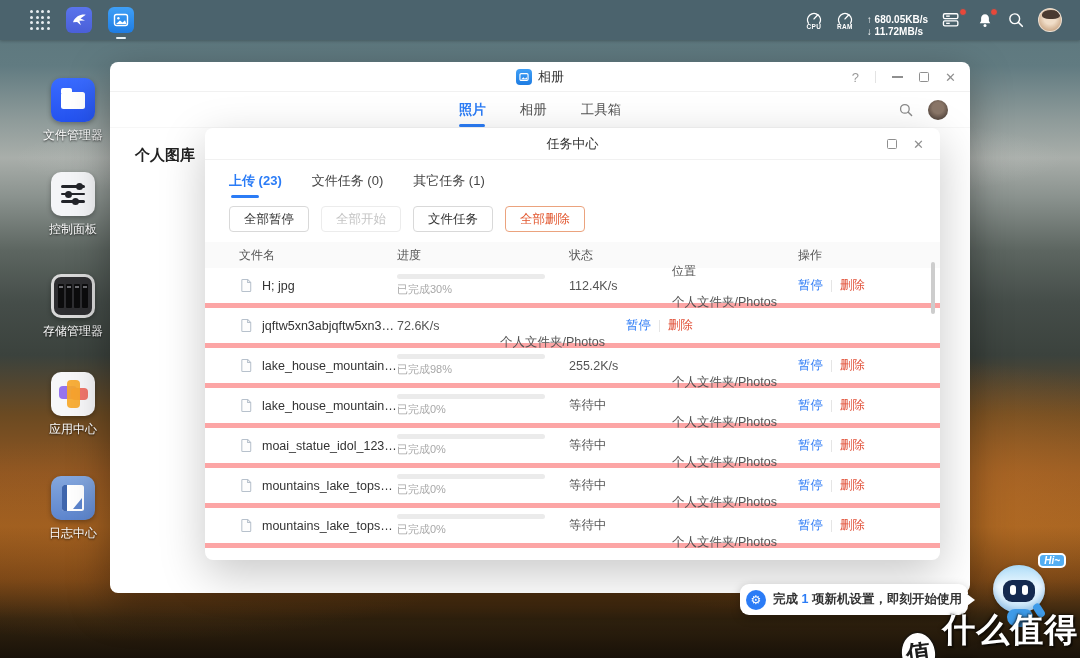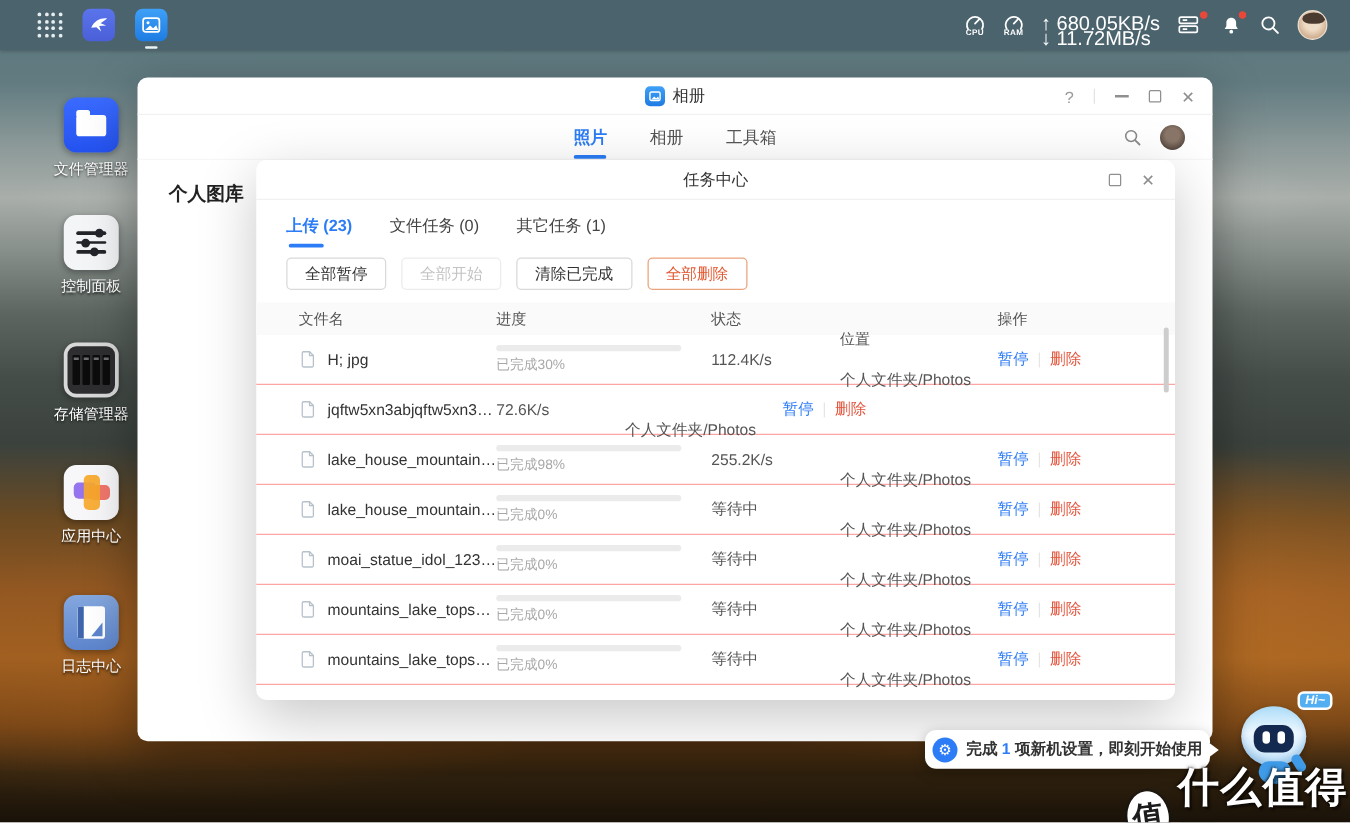--- a/index.html
+++ b/index.html
@@ -28,21 +28,21 @@
   .launcher i { width:3px; height:3px; background:#e8eef0; border-radius:50%; }
   .tb-app { width:26px; height:26px; border-radius:6px; position:relative;
     display:flex; align-items:center; justify-content:center; cursor:pointer; }
   .tb-app.xunlei { background:linear-gradient(180deg,#5a74ec,#4a5fd8); }
   .tb-app.photos { background:linear-gradient(180deg,#3fa0f7,#1e7ce2); }
   .tb-app.photos::after { content:""; position:absolute; bottom:-6px; left:8px;
     width:10px; height:2px; border-radius:1px; background:#e9f2f5; }
   .tb-right { margin-left:auto; display:flex; align-items:center; gap:13px; padding-right:18px; }
   .gauge { display:flex; flex-direction:column; align-items:center; color:#fff; }
   .gauge .glabel { font-size:6.5px; letter-spacing:.3px; margin-top:-2px; font-weight:700; }
-  .speeds { color:#fff; font-size:16px; line-height:12px; font-weight:400; white-space:nowrap;margin-top:12px; }
+  .speeds { color:#fff; font-size:10px; line-height:12px; font-weight:700; white-space:nowrap;margin-top:12px; }
   .badge-dot { position:absolute; top:-3px; right:-4px; width:8px; height:8px;
     background:#e8483a; border-radius:50%; border:1.5px solid #4b636d; }
   .tb-ic { position:relative; display:flex; align-items:center; cursor:pointer; }
   .tb-avatar { width:24px; height:24px; border-radius:50%;
     background:radial-gradient(circle at 50% 42%, #f0ddc8 35%, #cdab8b 75%, #b2906f 100%);
     border:1px solid rgba(255,255,255,.55); position:relative; overflow:hidden; cursor:pointer; }
   .tb-avatar::before { content:""; position:absolute; left:3px; top:1px; width:18px; height:9px;
     background:#4a3a30; border-radius:50% 50% 40% 40%; }
 
   
@@ -125,21 +125,21 @@
   .td-btn.danger { color:#e2572f; border-color:#eba37e; }
   .td-thead { margin-top:10px; height:26px; background:#fafafa; display:flex;
     align-items:center; padding:0 22px; font-size:12px; color:#555; }
   .col-name { width:170px; padding-left:12px; display:flex; align-items:center; gap:8px; }
   .col-prog { width:172px; }
   .col-stat { width:103px; }
   .col-loc  { width:126px;margin-top:33px; }
   .col-ops  { flex:1; display:flex; align-items:center; gap:8px; }
   .td-body { position:relative; }
   .td-row { height:40px; display:flex; align-items:center; padding:0 22px;
-    border-bottom:1px solid #fca5a5; font-size:12.5px; color:#333;justify-content:center; }
+    border-bottom:5px solid #fca5a5; font-size:12.5px; color:#333;justify-content:center; }
   .fname { overflow:hidden; white-space:nowrap; text-overflow:ellipsis; }
   .pcell { display:flex; flex-direction:column; gap:3px; justify-content:center; }
   .ptrack { width:148px; height:5px; background:#ebebeb; border-radius:3px; overflow:hidden; }
   .pfill { height:100%; background:#2b7cf6; border-radius:3px; width:0; }
   .ptext { font-size:11px; color:#a8a8a8; }
   .stat, .loc { color:#555; }
   .op-pause { color:#2e7cf6; cursor:pointer; }
   .op-del { color:#e2533b; cursor:pointer; }
   .op-sep { width:1px; height:12px; background:#e5e5e5; }
   .td-scrollzone { position:absolute; right:5px; top:134px; width:4px; height:270px; }
@@ -345,21 +345,21 @@
       </span>
     </div>
     <div class="td-tabs">
       <span class="td-tab active">上传 (23)</span>
       <span class="td-tab">文件任务 (0)</span>
       <span class="td-tab">其它任务 (1)</span>
     </div>
     <div class="td-buttons">
       <button class="td-btn">全部暂停</button>
       <button class="td-btn disabled">全部开始</button>
-      <button class="td-btn">清除已完成</button>
+      <button class="td-btn">文件任务</button>
       <button class="td-btn danger">全部删除</button>
     </div>
     <div class="td-thead">
       <span class="col-name">文件名</span>
       <span class="col-prog">进度</span>
       <span class="col-stat">状态</span>
       <span class="col-loc">位置</span>
       <span class="col-ops">操作</span>
     </div>
     <div class="td-body">

